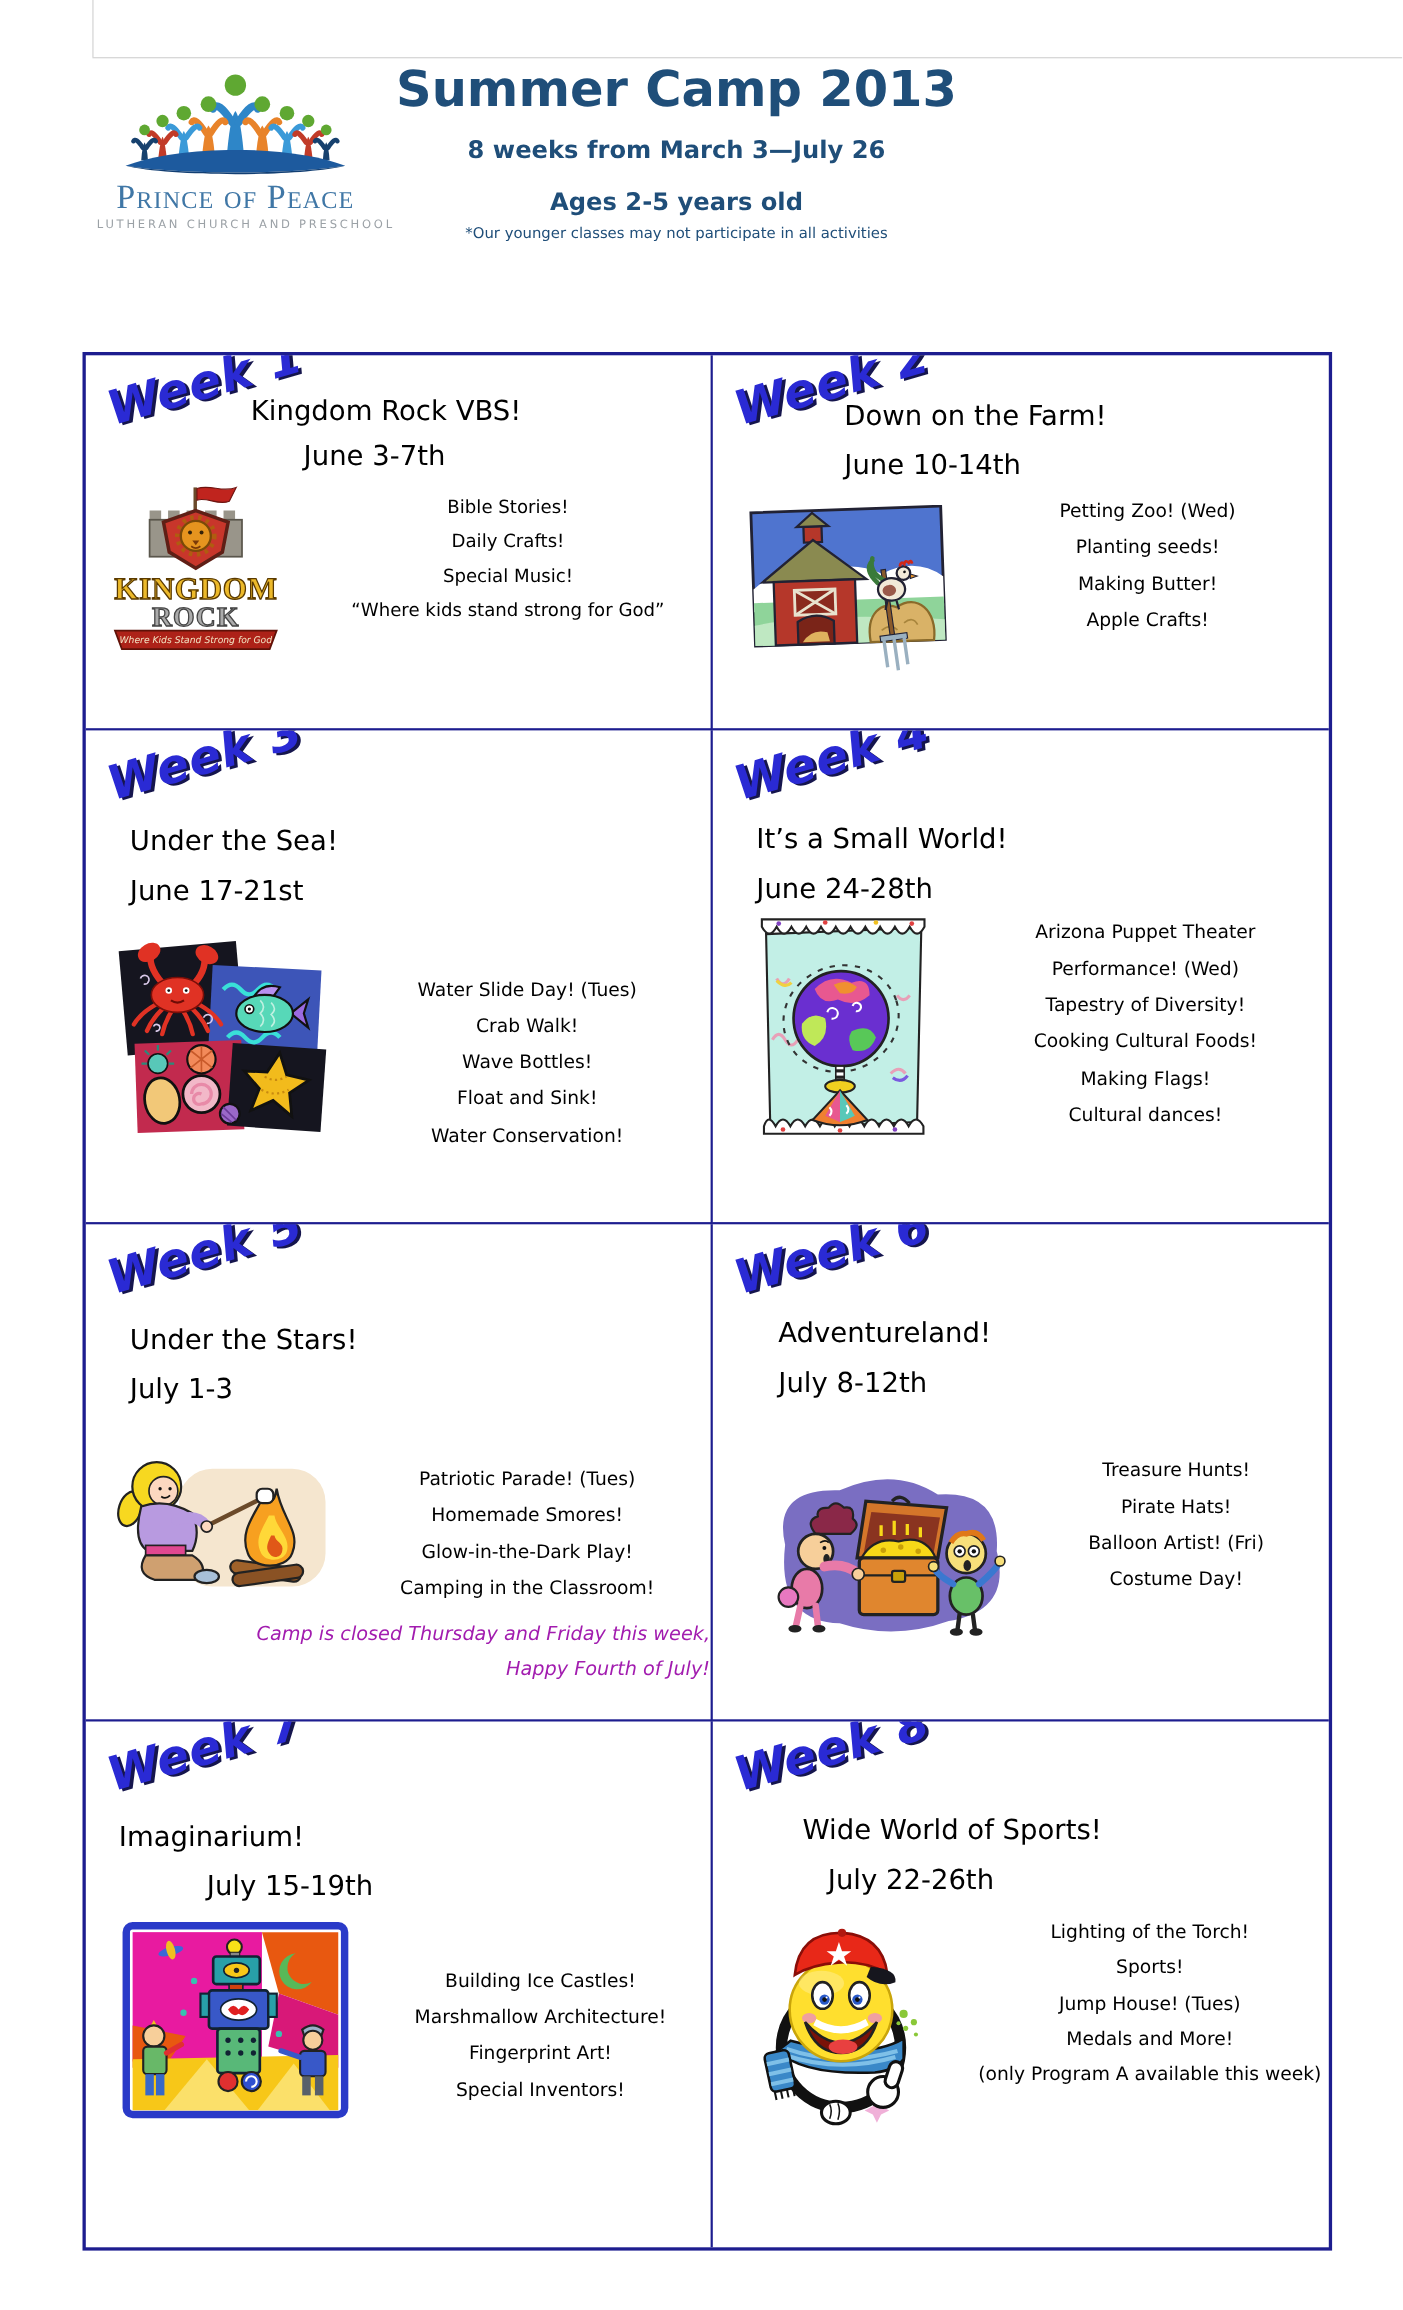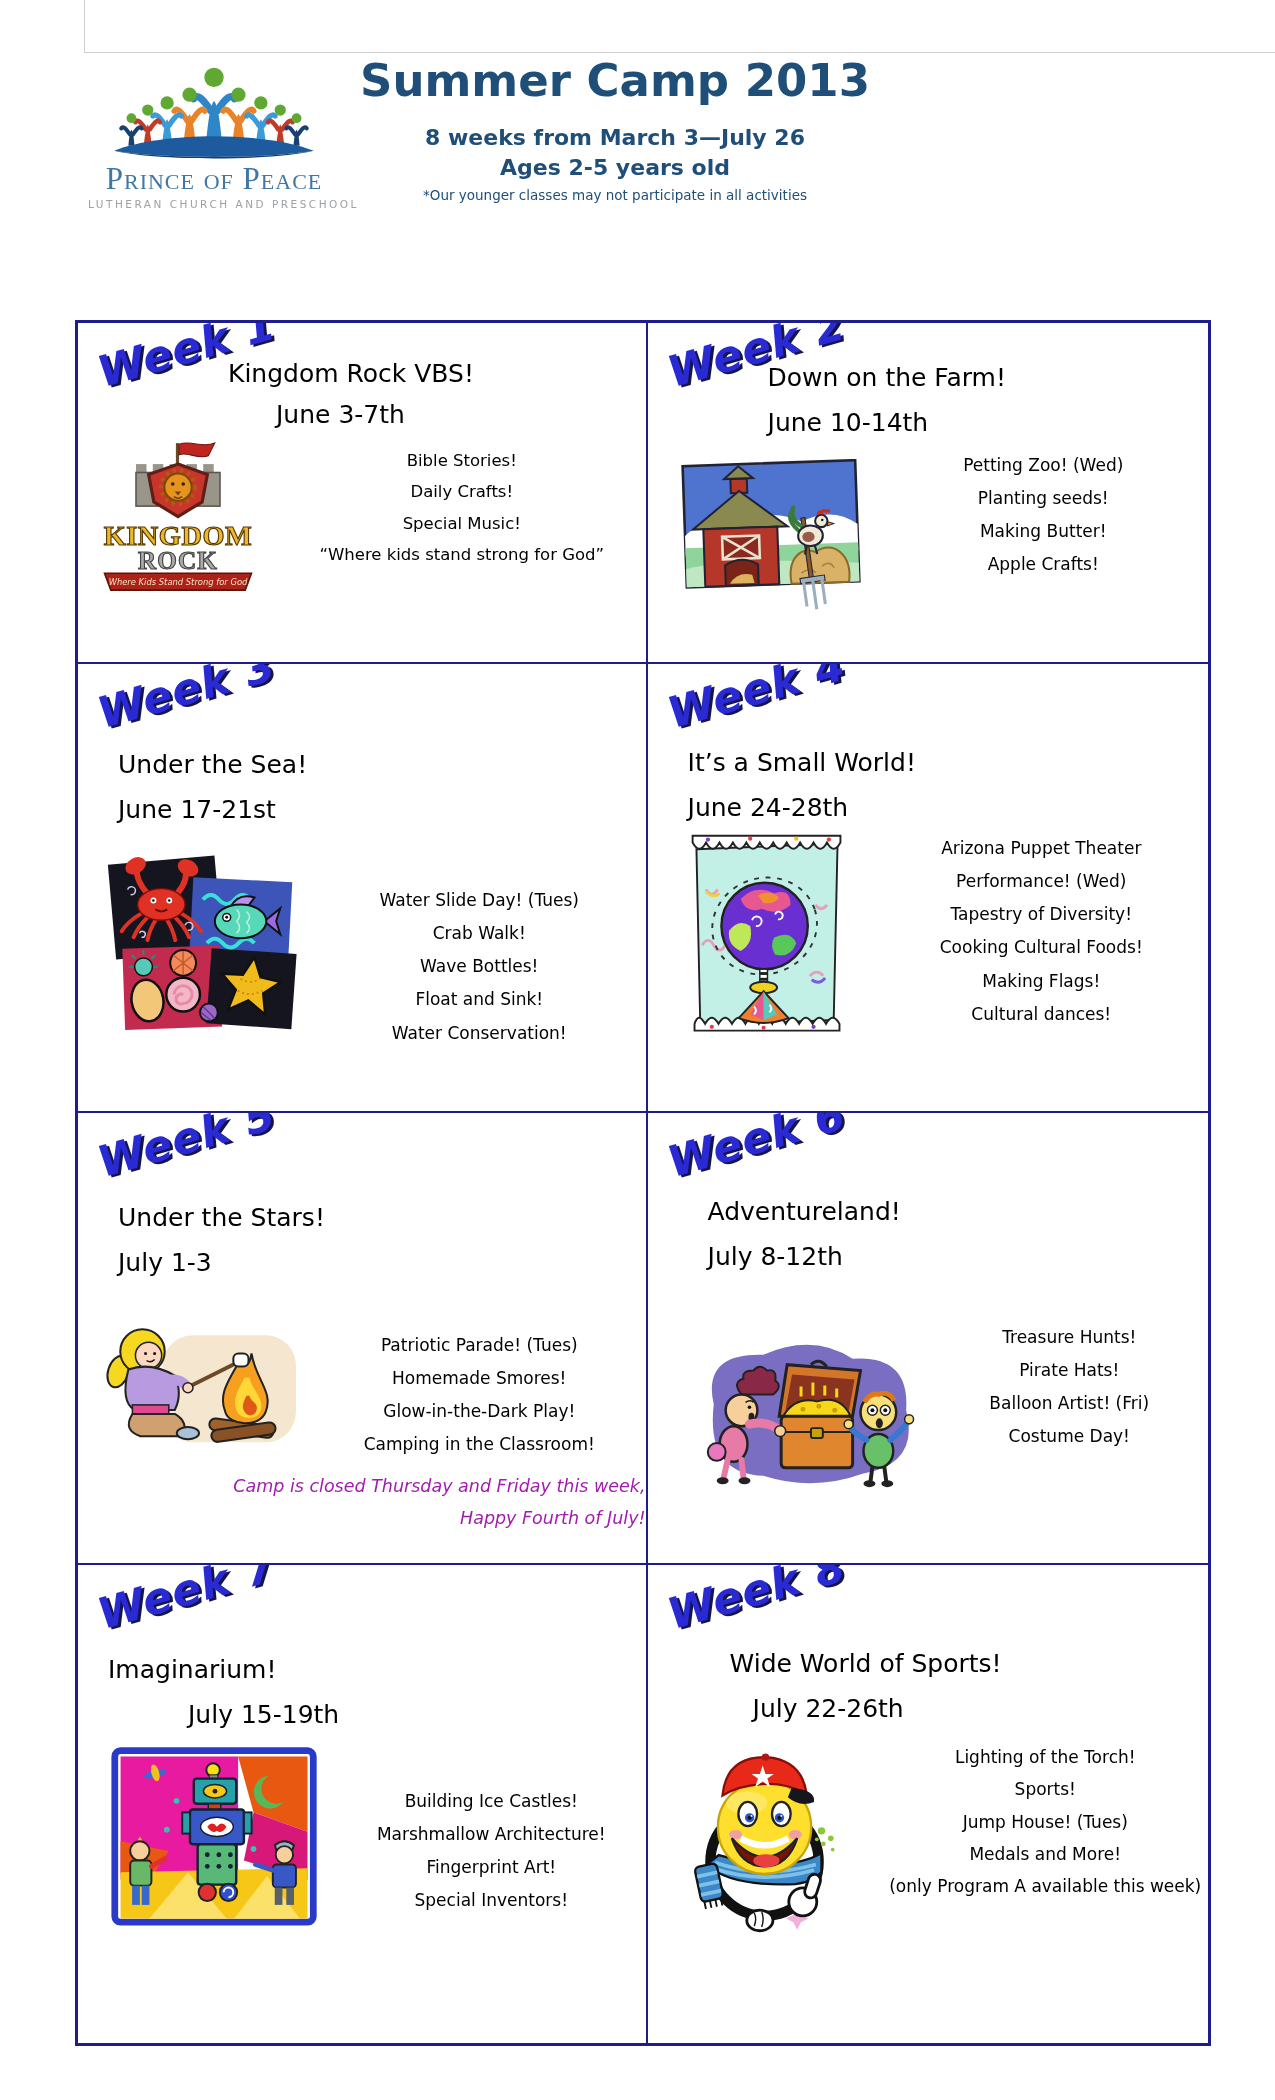--- a/index.html
+++ b/index.html
@@ -12,21 +12,21 @@
   
   .logo{position:absolute;left:68px;top:56px;width:252px;text-align:center;margin-left:20px;}
   .logo svg{display:block;margin:0 auto;}
   .wordmark{font-family:"Liberation Serif",serif;font-variant:small-caps;
             font-size:31px;letter-spacing:1px;color:#4077a6;line-height:1;margin-top:1px;}
   .tagline{font-size:10.5px;letter-spacing:2.5px;color:#9ba1a6;margin-top:4px;white-space:nowrap;}
 
   .header-text{position:absolute;left:330px;top:58px;width:570px;text-align:center;color:#1f4e79;}
   .main-title{font-size:45px;font-weight:bold;line-height:1;white-space:nowrap;}
   .sub1{font-size:22px;font-weight:bold;margin-top:22px;}
-  .sub2{font-size:22px;font-weight:bold;margin-top:5px;}
+  .sub2{font-size:22px;font-weight:bold;margin-top:22px;}
   .hnote{font-size:13.5px;margin-top:7px;}
 
   
   .grid{position:absolute;left:75px;top:320px;width:1136px;height:1726px;
         display:grid;grid-template-columns:50.4% 49.6%;
         grid-template-rows:341px 449px 452px auto;
         border:3px solid #1d1d8f;box-sizing:border-box;}
   .cell{position:relative;border:0 solid #1d1d8f;overflow:hidden;box-sizing:border-box;}
   .col-l{border-right-width:2.5px;}
   .rb{border-bottom-width:2.5px;}

